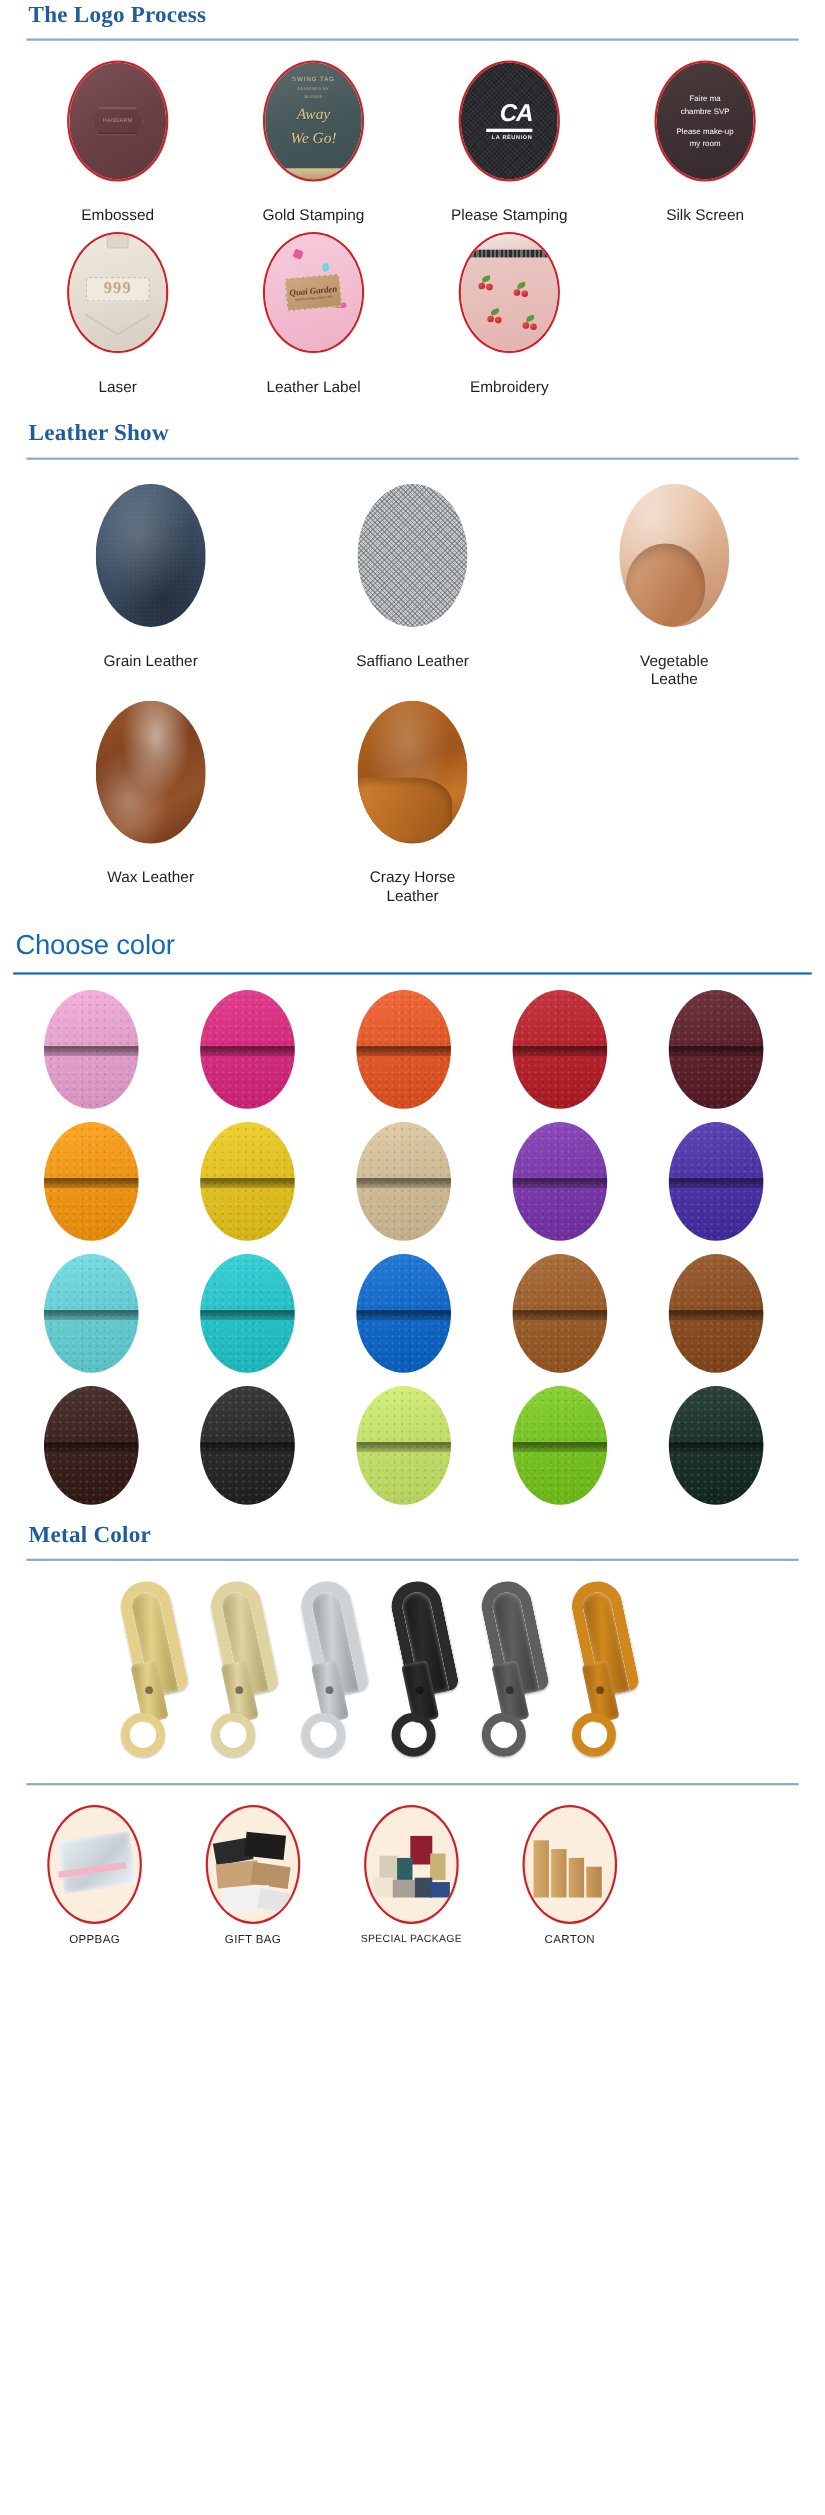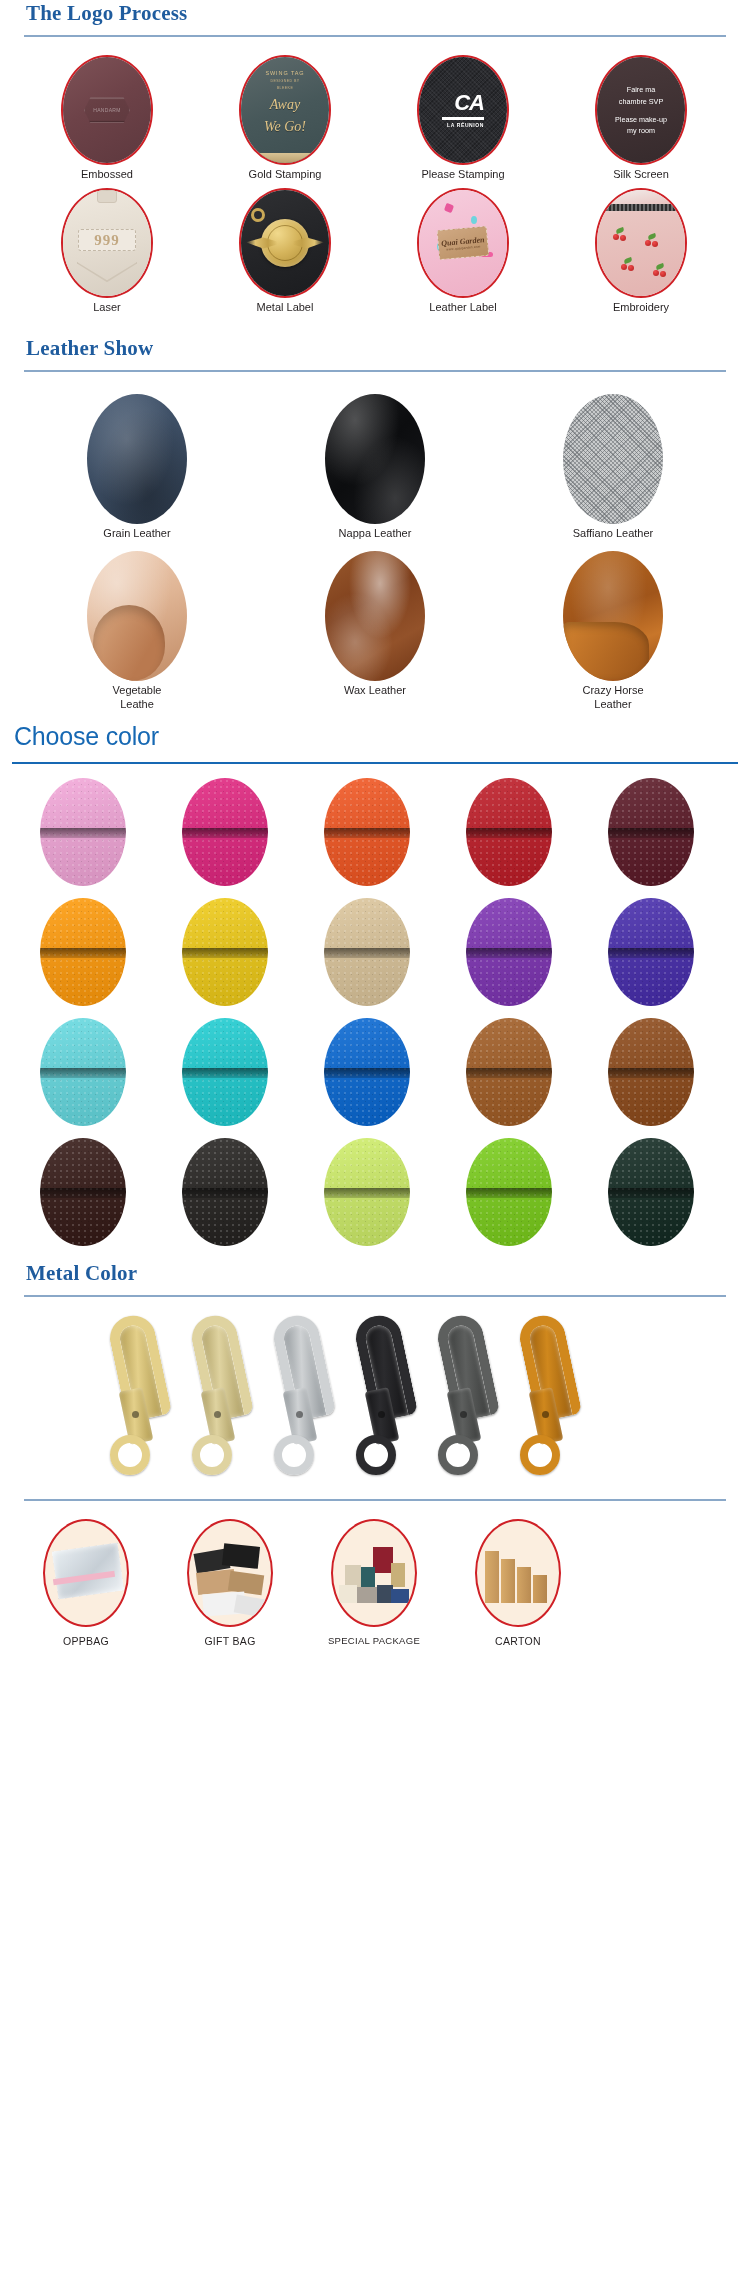--- a/index.html
+++ b/index.html
@@ -43,23 +43,23 @@
   .grid { display: flex; flex-wrap: wrap; }
   .cell {
     display: flex;
     flex-direction: column;
     align-items: center;
     justify-content: flex-start;
   }
   .cap {
     text-align: center;
     color: #231f20;
-    font-size: 11px;
+    font-size: 14px;
     line-height: 1.25;
-    margin-top: 3px;
+    margin-top: 22px;
   }
 
   
   .logo-grid { padding: 18px 18px 0 18px; }
   .logo-cell { width: 178px; margin-bottom: 6px; }
   .oval-red {
     width: 92px; height: 110px;
     border-radius: 50% / 50%;
     border: 2.5px solid #cf2026;
     overflow: hidden;
@@ -373,29 +373,20 @@
         <div class="oval-inner sw-laser"></div>
         <div class="laser-tab"></div>
         <div class="laser-plate">
           <span>999</span>
         </div>
         <div class="laser-v"></div>
       </div>
       <div class="cap">Laser</div>
     </div>
 
-    <div class="cell logo-cell">
-      <div class="oval-red">
-        <div class="oval-inner sw-metal"></div>
-        <div class="mdl-ring"></div>
-        <div class="mdl"></div>
-        <div class="mdl-wing"></div>
-      </div>
-      <div class="cap">Metal Label</div>
-    </div>
 
     <div class="cell logo-cell">
       <div class="oval-red">
         <div class="oval-inner sw-lealabel"></div>
         <div class="ll-dot" style="left:26px;top:14px;width:8px;height:8px;background:#e8589b;border-radius:2px;transform:rotate(20deg);"></div>
         <div class="ll-dot" style="left:52px;top:26px;width:6px;height:8px;background:#6fd4de;"></div>
         <div class="ll-dot" style="left:18px;top:52px;width:7px;height:9px;background:#74d3e0;"></div>
         <div class="ll-dot" style="left:62px;top:62px;width:12px;height:5px;background:#ef5fa0;border-radius:3px;"></div>
         <div class="ll-patch">
           <b>Quai Garden</b>
@@ -441,45 +432,41 @@
     <div class="sec-title">Leather Show</div>
     <div class="sec-rule"></div>
   </div>
 
   <div class="grid leather-grid">
     <div class="cell leather-cell">
       <div class="oval-plain lt-grain"></div>
       <div class="cap">Grain Leather</div>
     </div>
     <div class="cell leather-cell">
-      <div class="oval-plain lt-nappa"></div>
-      <div class="cap">Nappa Leather</div>
-    </div>
-    <div class="cell leather-cell">
       <div class="oval-plain lt-saff"></div>
       <div class="cap">Saffiano Leather</div>
     </div>
     <div class="cell leather-cell">
       <div class="oval-plain lt-veg"></div>
       <div class="cap" style="white-space:pre-line;">Vegetable
 Leathe</div>
     </div>
     <div class="cell leather-cell">
       <div class="oval-plain lt-wax"></div>
       <div class="cap">Wax Leather</div>
     </div>
     <div class="cell leather-cell">
       <div class="oval-plain lt-crazy"></div>
       <div class="cap" style="white-space:pre-line;">Crazy Horse
 Leather</div>
     </div>
   </div>
 </div>
 
-<div class="section" style="">
+<div class="section" style="margin-top:10px;">
   <div class="sec-head" style="padding:0 12px;">
     <div class="sec-title sans">Choose color</div>
     <div class="sec-rule strong"></div>
   </div>
   <div class="grid color-grid">
       <div class="color-cell">
         <div class="oval-color" style="background: linear-gradient(165deg, rgb(245, 178, 222) 0%, rgb(227, 160, 204) 45%, rgb(211, 144, 188) 100%);"></div>
       </div>
       <div class="color-cell">
         <div class="oval-color" style="background: linear-gradient(165deg, rgb(230, 65, 144) 0%, rgb(212, 47, 126) 45%, rgb(196, 31, 110) 100%);"></div>

